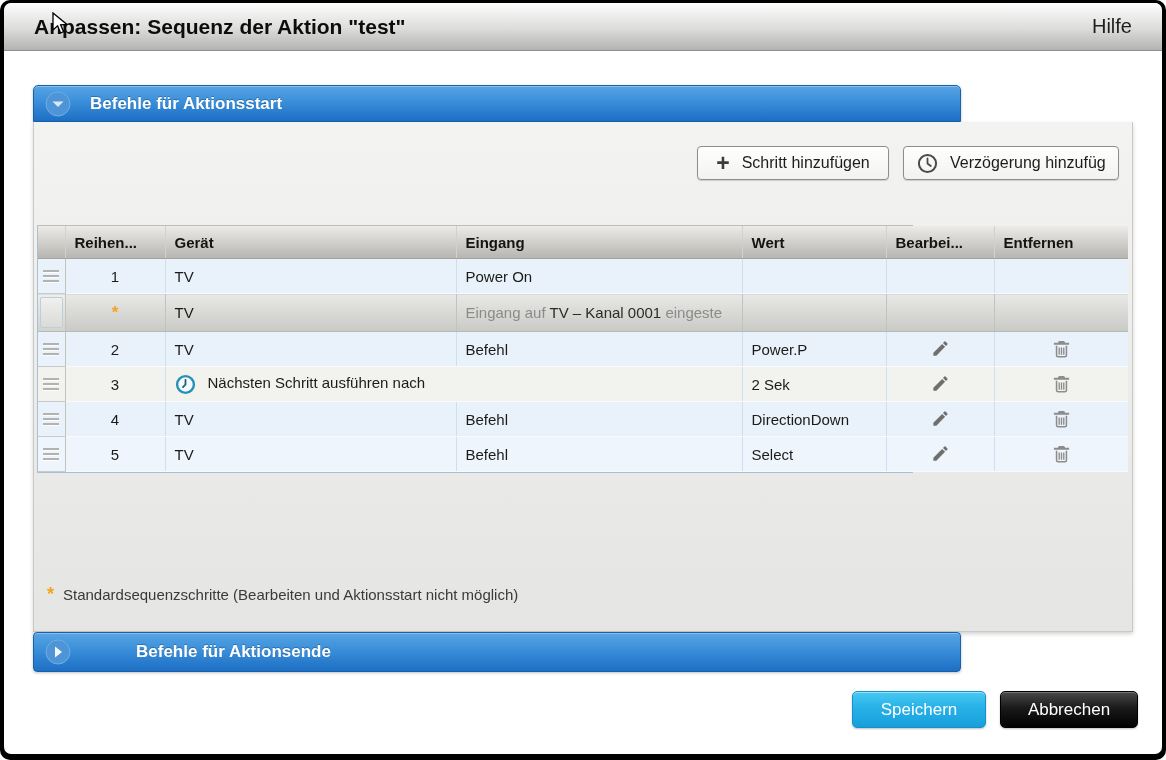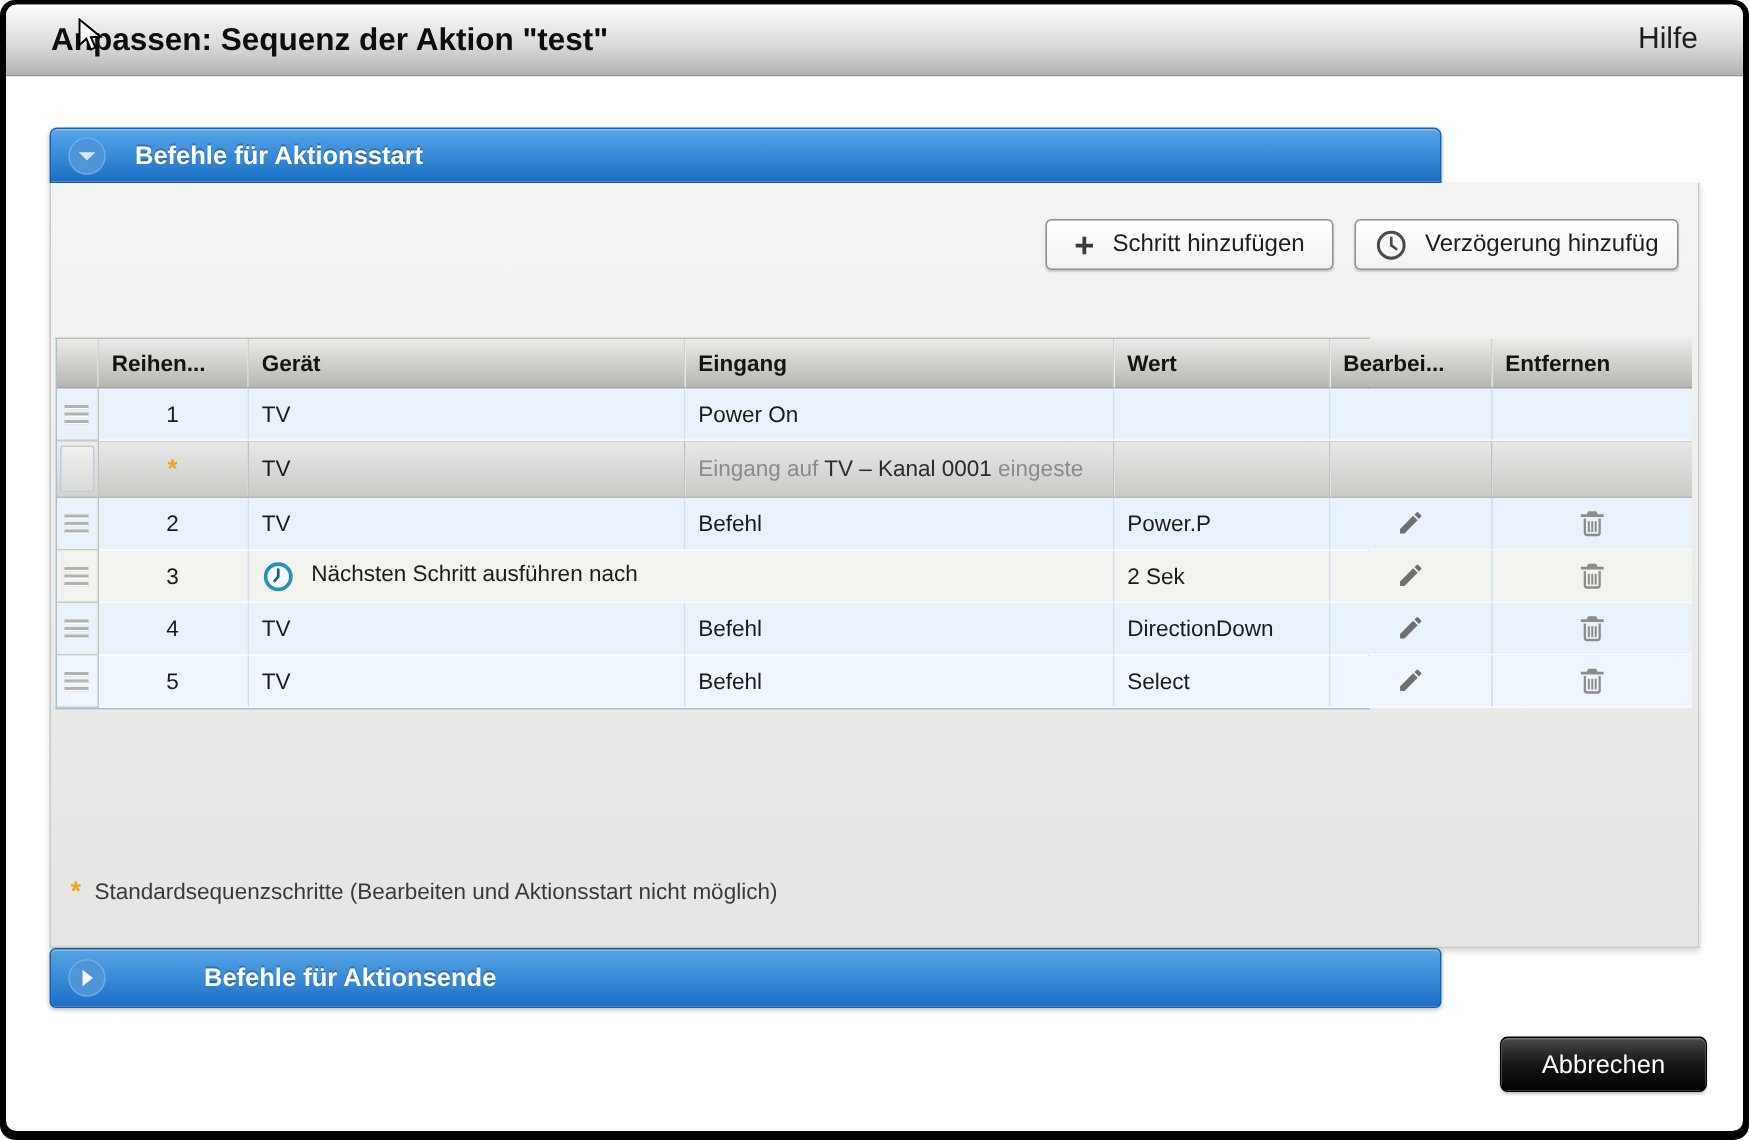--- a/index.html
+++ b/index.html
@@ -264,20 +264,21 @@
     <div class="sec-header end">
       <span class="toggle-circle">
         <svg width="26" height="26" viewBox="0 0 26 26">
           <circle cx="13" cy="13" r="12" fill="#4e95d8" stroke="#6fadE4" stroke-width="1"></circle>
           <path d="M10 7.5 L17 13 L10 18.5 Z" fill="#f2f7fc"></path>
         </svg>
       </span>
       <span class="sec-title">Befehle für Aktionsende</span>
     </div>
 
+    <button class="save">Speichern</button>
     <button class="cancel">Abbrechen</button>
 
     <svg class="cursor" width="18" height="24" viewBox="0 0 18 24">
       <path d="M1 1 L1 18 L5.6 13.8 L8.6 21 L11.6 19.7 L8.6 12.8 L15 12.5 Z" fill="#fff" stroke="#000" stroke-width="1.3"></path>
     </svg>
 
   </div>
 </div>
 
 </body></html>

